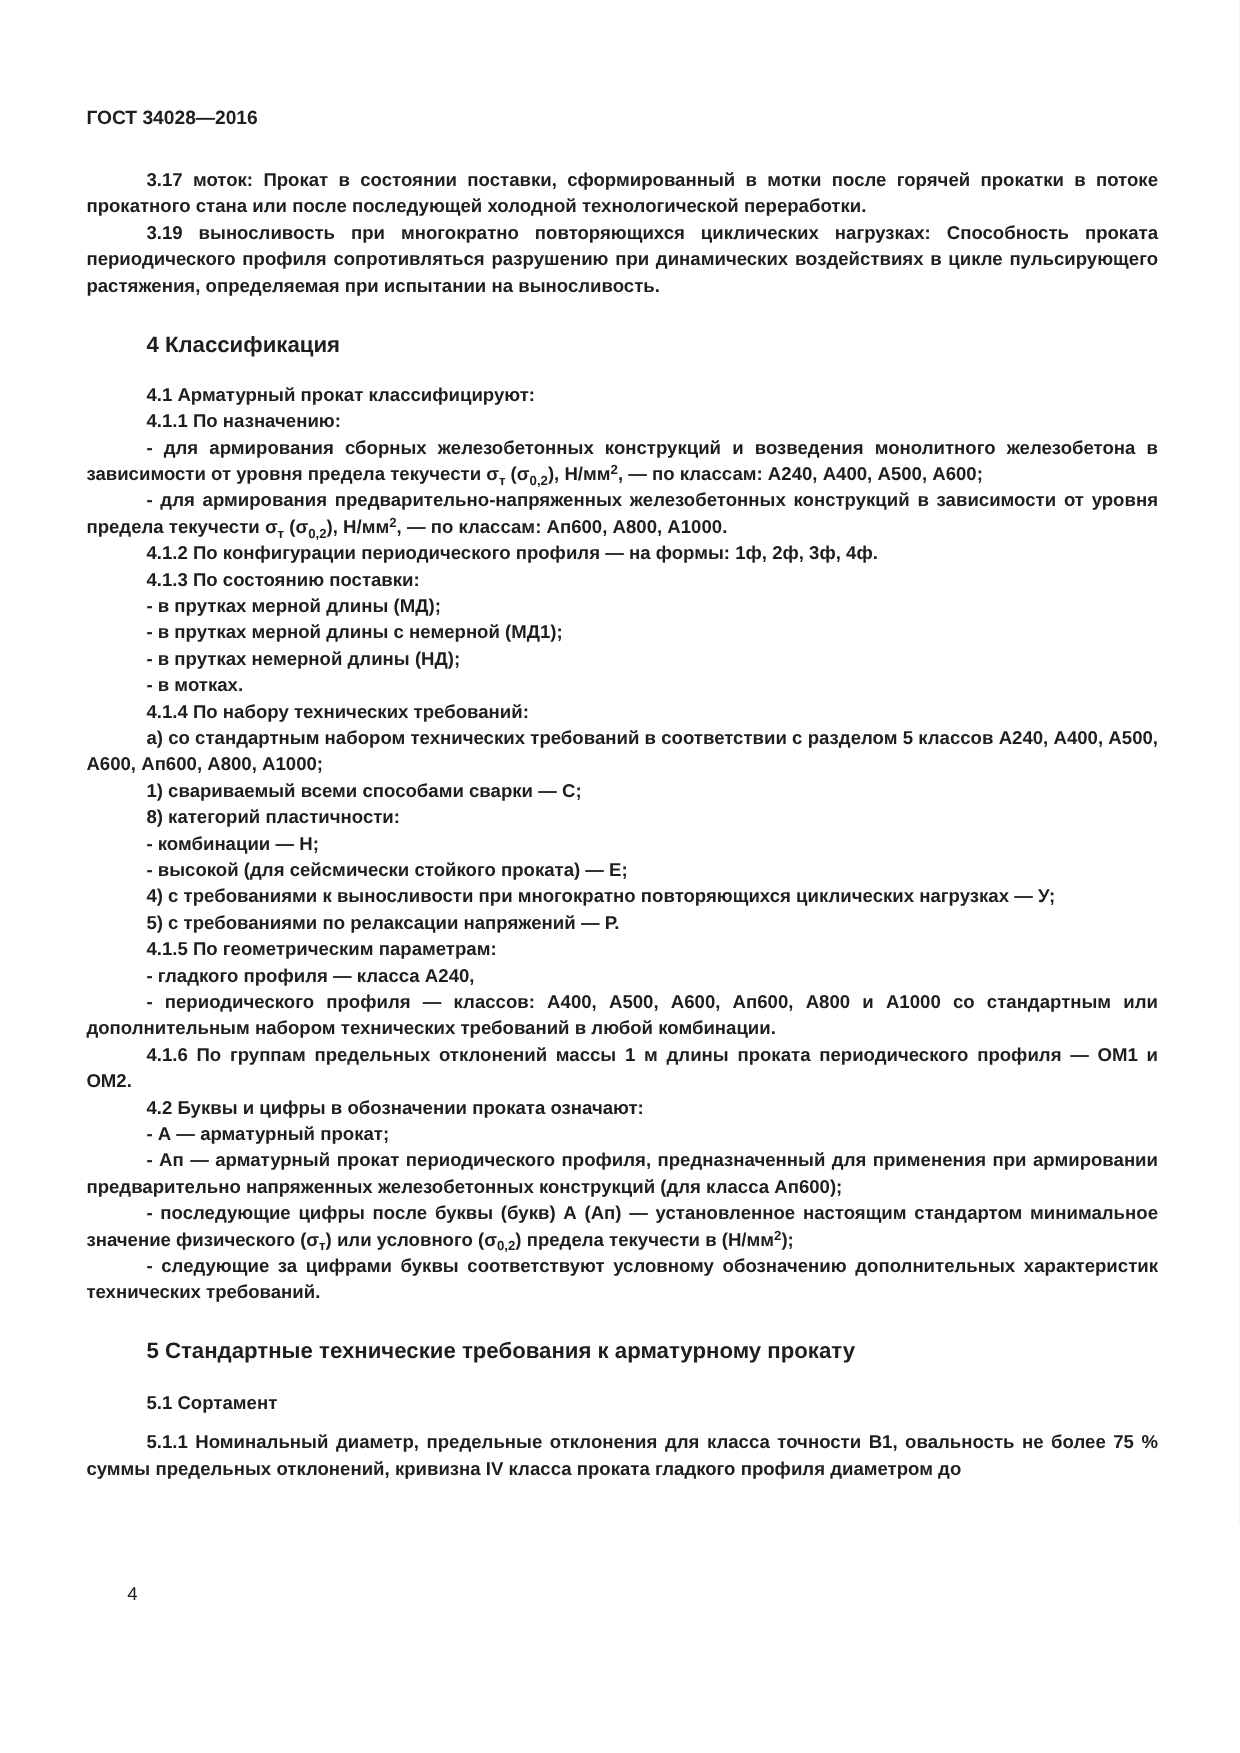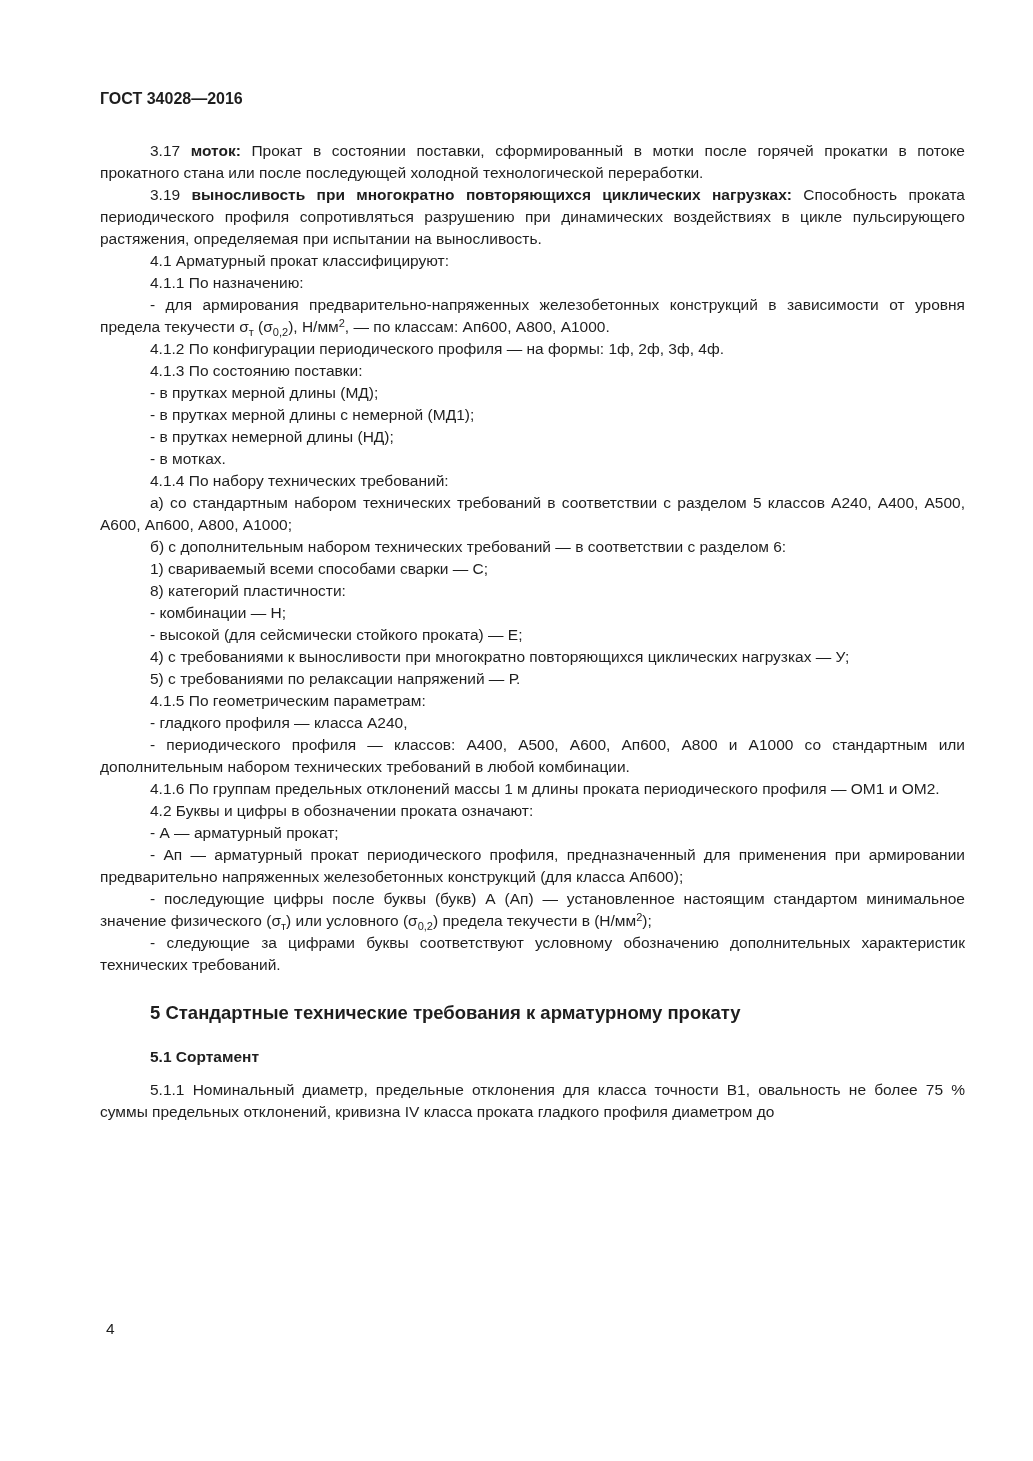--- a/index.html
+++ b/index.html
@@ -10,35 +10,36 @@
   .page {
     position: relative;
     width: 1033px;
     height: 1461px;
     margin: 0 auto;
     background: #ffffff;
     font-family: "Liberation Sans", "DejaVu Sans", sans-serif;
     color: #1e1e1e;
     overflow: hidden;
     box-sizing: border-box;
-    padding: 90px 68px 0 100px;
+    padding: 90px 68px 0 72px;
   }
   .doc-header {
     font-weight: bold;
     font-size: 16px;
     line-height: 18px;
     margin: 0 0 32px 0;
   }
   .doc-body { }
   .c-p {
     font-size: 15.5px;
     line-height: 22px;
     text-indent: 50px;
     text-align: justify;
     margin: 0;
+    font-weight: bold;
   }
   .c-h1 {
     font-weight: bold;
     font-size: 18.5px;
     line-height: 24px;
     padding-left: 50px;
     margin: 25px 0 20px 0;
   }
   .c-h2 {
     font-weight: bold;
@@ -67,32 +68,33 @@
 </style>
 </head>
 <body>
 
 <div class="page" style="background: rgb(255, 255, 255); color: rgb(30, 30, 30);">
   <div class="doc-header">ГОСТ 34028—2016</div>
 
   <div class="doc-body">
       <div class="c-p">3.17 <b>моток:</b> Прокат в состоянии поставки, сформированный в мотки после горячей прокатки в потоке прокатного стана или после последующей холодной технологической переработки.</div>
       <div class="c-p">3.19 <b>выносливость при многократно повторяющихся циклических нагрузках:</b> Способность проката периодического профиля сопротивляться разрушению при динамических воздействиях в цикле пульсирующего растяжения, определяемая при испытании на выносливость.</div>
+      <div class="c-h1">4 Классификация</div>
       <div class="c-p">4.1 Арматурный прокат классифицируют:</div>
       <div class="c-p">4.1.1 По назначению:</div>
+      <div class="c-p">- для армирования сборных железобетонных конструкций и возведения монолитного железобетона в зависимости от уровня предела текучести σ<sub>т</sub> (σ<sub>0,2</sub>), Н/мм<sup>2</sup>, — по классам: А240, А400, А500, А600;</div>
       <div class="c-p">- для армирования предварительно-напряженных железобетонных конструкций в зависимости от уровня предела текучести σ<sub>т</sub> (σ<sub>0,2</sub>), Н/мм<sup>2</sup>, — по классам: Ап600, А800, А1000.</div>
       <div class="c-p">4.1.2 По конфигурации периодического профиля — на формы: 1ф, 2ф, 3ф, 4ф.</div>
       <div class="c-p">4.1.3 По состоянию поставки:</div>
       <div class="c-p">- в прутках мерной длины (МД);</div>
       <div class="c-p">- в прутках мерной длины с немерной (МД1);</div>
       <div class="c-p">- в прутках немерной длины (НД);</div>
       <div class="c-p">- в мотках.</div>
       <div class="c-p">4.1.4 По набору технических требований:</div>
       <div class="c-p">а) со стандартным набором технических требований в соответствии с разделом 5 классов А240, А400, А500, А600, Ап600, А800, А1000;</div>
-      <div class="c-p">б) с дополнительным набором технических требований — в соответствии с разделом 6:</div>
       <div class="c-p">1) свариваемый всеми способами сварки — С;</div>
       <div class="c-p">8) категорий пластичности:</div>
       <div class="c-p">- комбинации — Н;</div>
       <div class="c-p">- высокой (для сейсмически стойкого проката) — Е;</div>
       <div class="c-p">4) с требованиями к выносливости при многократно повторяющихся циклических нагрузках — У;</div>
       <div class="c-p">5) с требованиями по релаксации напряжений — Р.</div>
       <div class="c-p">4.1.5 По геометрическим параметрам:</div>
       <div class="c-p">- гладкого профиля — класса А240,</div>
       <div class="c-p">- периодического профиля — классов: А400, А500, А600, Ап600, А800 и А1000 со стандартным или дополнительным набором технических требований в любой комбинации.</div>
       <div class="c-p">4.1.6 По группам предельных отклонений массы 1 м длины проката периодического профиля — ОМ1 и ОМ2.</div>

